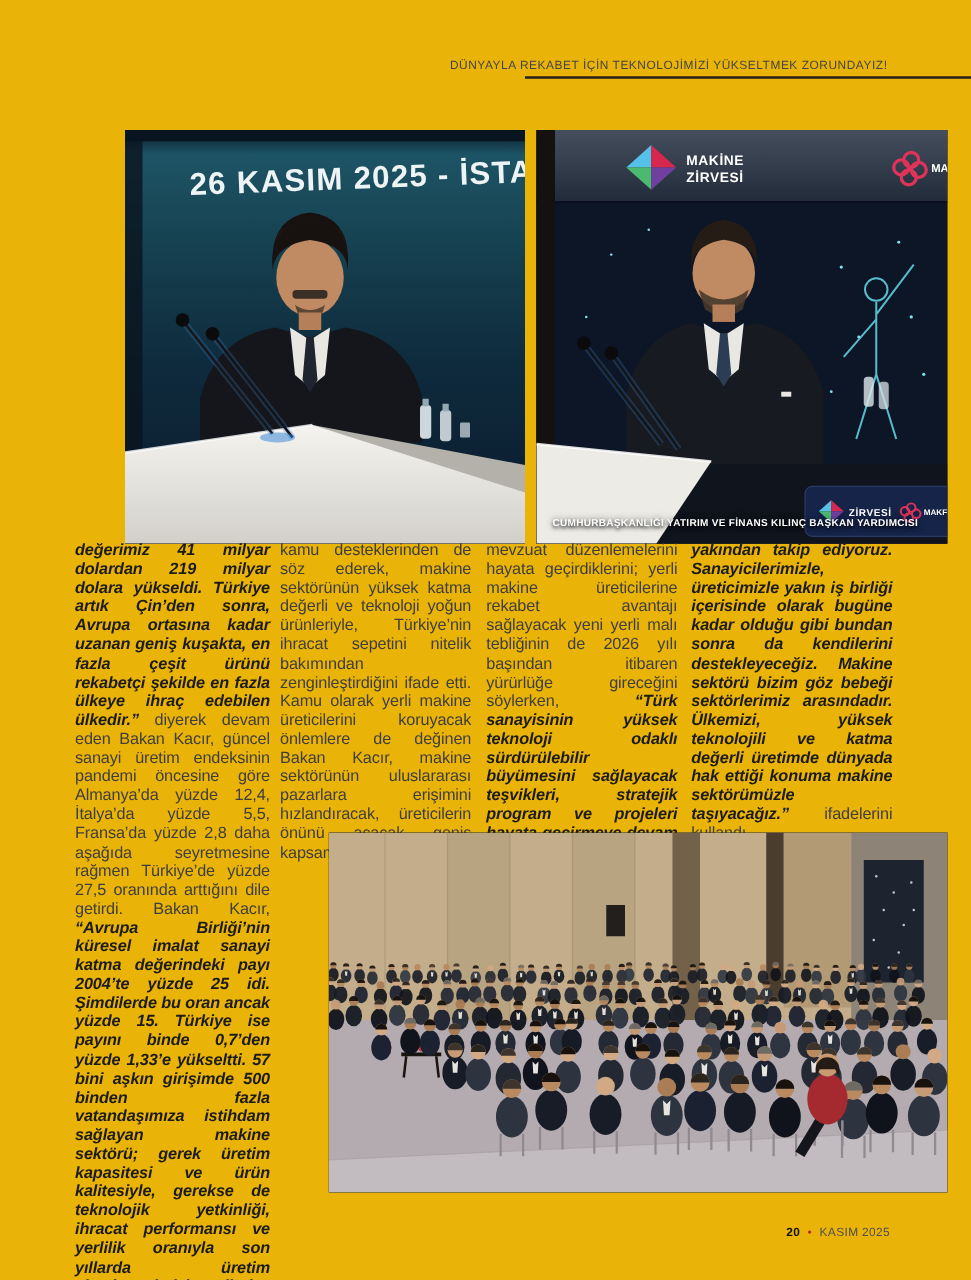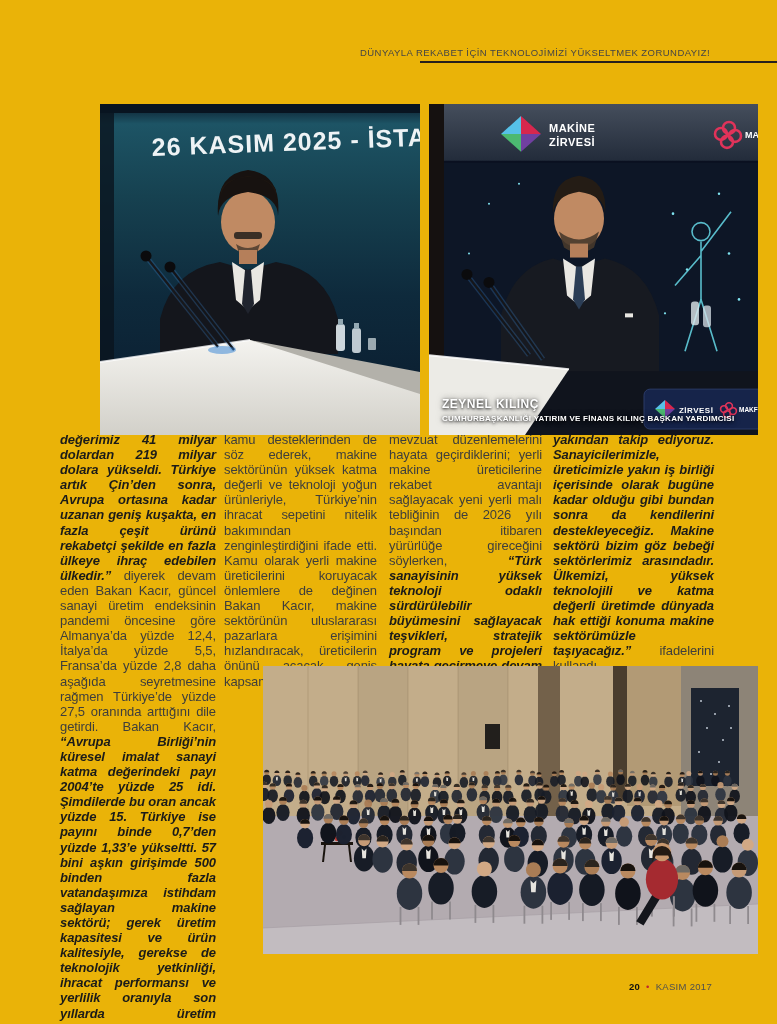--- a/index.html
+++ b/index.html
@@ -189,21 +189,20 @@
         <g stroke="#e0335a" stroke-width="1.6" fill="none">
           <circle cx="300" cy="303" r="3.4"></circle>
             <circle cx="304" cy="308" r="3.4"></circle>
           <circle cx="298" cy="311" r="3.4"></circle>
             <circle cx="295" cy="306" r="3.4"></circle>
         </g>
         <text x="310" y="309" font-size="6.5" font-weight="bold" fill="#ffffff">MAKFED</text>
       </g>
     </svg>
     <figcaption>
-      <div class="cap-name">ZEYNEL KILINÇ</div>
       <div class="cap-title">CUMHURBAŞKANLIĞI YATIRIM VE FİNANS KILINÇ BAŞKAN YARDIMCISI</div>
     </figcaption>
   </figure>
 
   <div class="col col1"><span class="quote">değerimiz 41 milyar dolardan 219 milyar dolara yükseldi. Türkiye artık Çin’den sonra, Avrupa ortasına kadar uzanan geniş kuşakta, en fazla çeşit ürünü rekabetçi şekilde en fazla ülkeye ihraç edebilen ülkedir.” </span><span class="plain">diyerek devam eden Bakan Kacır, güncel sanayi üretim endeksinin pandemi öncesine göre Almanya’da yüzde 12,4, İtalya’da yüzde 5,5, Fransa’da yüzde 2,8 daha aşağıda seyretmesine rağmen Türkiye’de yüzde 27,5 oranında arttığını dile getirdi. Bakan Kacır, </span><span class="quote">“Avrupa Birliği’nin küresel imalat sanayi katma değerindeki payı 2004’te yüzde 25 idi. Şimdilerde bu oran ancak yüzde 15. Türkiye ise payını binde 0,7’den yüzde 1,33’e yükseltti. 57 bini aşkın girişimde 500 binden fazla vatandaşımıza istihdam sağlayan makine sektörü; gerek üretim kapasitesi ve ürün kalitesiyle, gerekse de teknolojik yetkinliği, ihracat performansı ve yerlilik oranıyla son yıllarda üretim ekosistemimizi ileriye taşıyor.” </span><span class="plain">şeklinde konuştu. Bakan Kacır, konuşmasında makine sektörüne yönelik</span></div>
   <div class="col col2"><span class="plain">kamu desteklerinden de söz ederek, makine sektörünün yüksek katma değerli ve teknoloji yoğun ürünleriyle, Türkiye’nin ihracat sepetini nitelik bakımından zenginleştirdiğini ifade etti. Kamu olarak yerli makine üreticilerini koruyacak önlemlere de değinen Bakan Kacır, makine sektörünün uluslararası pazarlara erişimini hızlandıracak, üreticilerin önünü açacak geniş kapsamlı</span></div>
   <div class="col col3"><span class="plain">mevzuat düzenlemelerini hayata geçirdiklerini; yerli makine üreticilerine rekabet avantajı sağlayacak yeni yerli malı tebliğinin de 2026 yılı başından itibaren yürürlüğe gireceğini söylerken, </span><span class="quote">“Türk sanayisinin yüksek teknoloji odaklı sürdürülebilir büyümesini sağlayacak teşvikleri, stratejik program ve projeleri hayata geçirmeye devam edeceğiz. Makine sektöründeki küresel eğilimleri</span></div>
   <div class="col col4"><span class="quote">yakından takip ediyoruz. Sanayicilerimizle, üreticimizle yakın iş birliği içerisinde olarak bugüne kadar olduğu gibi bundan sonra da kendilerini destekleyeceğiz. Makine sektörü bizim göz bebeği sektörlerimiz arasındadır. Ülkemizi, yüksek teknolojili ve katma değerli üretimde dünyada hak ettiği konuma makine sektörümüzle taşıyacağız.” </span><span class="plain">ifadelerini kullandı.</span></div>
 
   <figure class="photo audience">
@@ -1071,15 +1070,15 @@
             <circle cx="0" cy="-10" r="5.4" fill="#c9996f"></circle>
             <path d="M-5.6,-8 A5.6,5.6 0 0 1 5.6,-8 L5.6,-4 L3.6,-8 L-3.6,-8 L-5.6,-4 Z" fill="#241b14"></path>
           </g>
         </g>
     </svg>
   </figure>
 
   <div class="folio">
     <span class="folio-num">20</span>
     <span class="folio-dot">•</span>
-    <span class="folio-issue">KASIM 2017</span>
+    <span class="folio-issue">KASIM 2025</span>
   </div>
 </div>
 
 </body></html>

